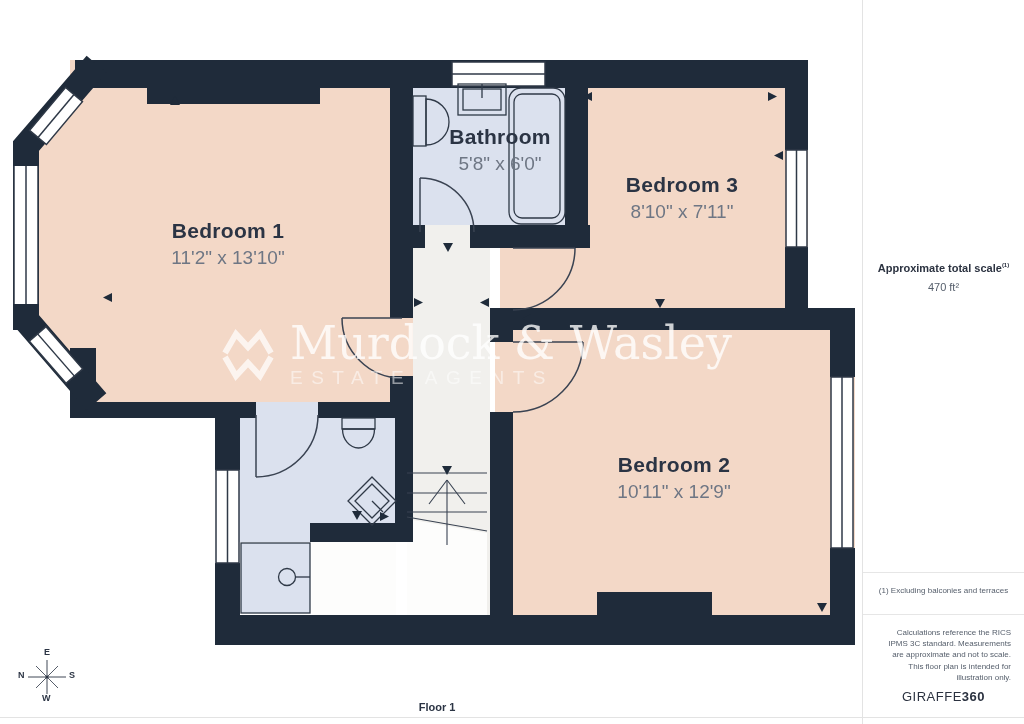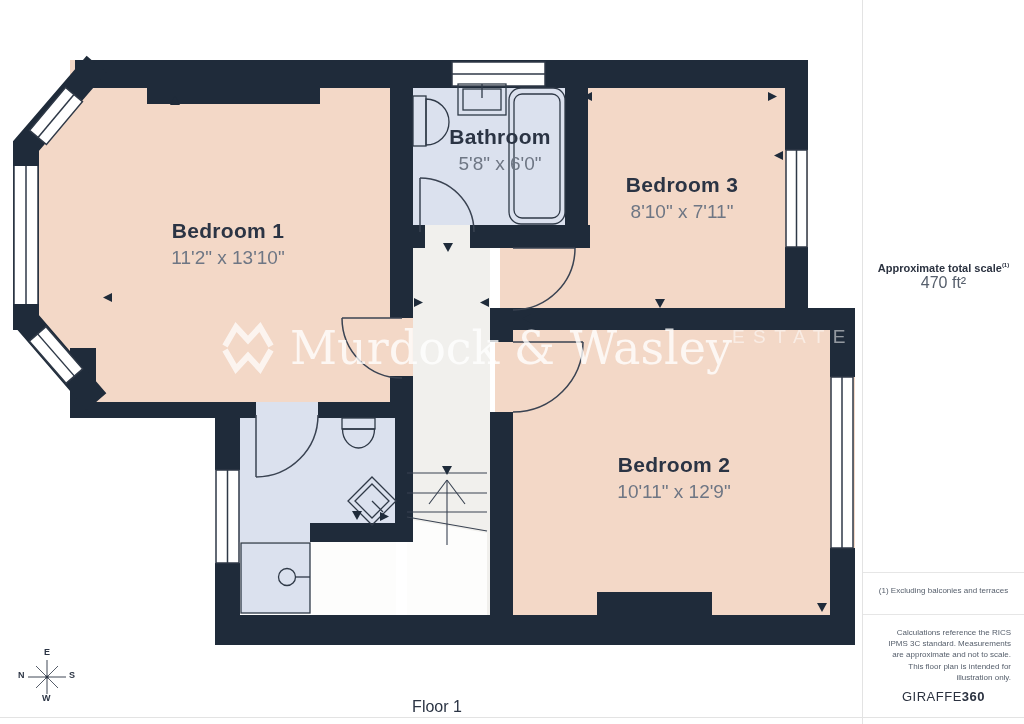--- a/index.html
+++ b/index.html
@@ -5,37 +5,37 @@
   html,body{margin:0;padding:0;background:#fff;}
   .page{position:relative;width:1024px;height:724px;background:#ffffff;overflow:hidden;
         font-family:"Liberation Sans",sans-serif;}
   .plan-svg{position:absolute;left:0;top:0;}
   
   .room-label{position:absolute;transform:translate(-50%,-50%);text-align:center;white-space:nowrap;}
   .room-name{font-size:21px;font-weight:bold;color:#2b3444;letter-spacing:.3px;}
   .room-dims{font-size:19px;color:#6e7684;margin-top:4px;}
   
   .watermark{position:absolute;left:222px;top:320px;display:flex;align-items:center;gap:16px;pointer-events:none;}
-  .wm-text{display:flex;flex-direction:row;}
+  .wm-text{display:flex;flex-direction:column;}
   .wm-name{font-family:"DejaVu Serif","Liberation Serif",serif;font-size:46px;line-height:1;
            color:rgba(255,255,255,.78);}
   .wm-tag{font-size:19px;letter-spacing:8.5px;color:rgba(255,255,255,.52);margin-top:1px;}
   
   .compass{position:absolute;left:16px;top:648px;width:62px;height:58px;}
   .compass-label{position:absolute;font-size:9px;font-weight:bold;color:#2b3444;}
   
   .floor-label{position:absolute;left:437px;top:707px;transform:translate(-50%,-50%);
-               font-size:16px;font-weight:normal;color:#2b3444;}
+               font-size:11px;font-weight:bold;color:#2b3444;}
   
   .sidebar{position:absolute;left:862px;top:0;width:161px;height:724px;background:#fff;
            border-left:1px solid #e3e3e3;}
   .area-block{position:absolute;top:262px;left:0;right:0;text-align:center;}
   .area-label{font-size:11px;font-weight:bold;color:#2b3240;}
   .area-label sup{font-size:6px;}
-  .area-value{font-size:16px;color:#555e6b;}
+  .area-value{font-size:11px;color:#555e6b;margin-top:7px;}
   .hr{position:absolute;left:0;right:0;border-top:1px solid #e6e6e6;height:0;}
   .hr1{top:572px;} .hr2{top:614px;}
   .footnote{position:absolute;top:586px;left:6px;right:6px;font-size:8px;color:#555e6b;text-align:center;}
   .disclaimer{position:absolute;top:627px;left:13px;right:13px;font-size:8px;line-height:1.4;
               color:#555e6b;text-align:right;}
   .brand{position:absolute;top:689px;left:0;right:0;text-align:center;font-size:13px;
          letter-spacing:.5px;color:#2b3240;}
   .brand b{font-weight:bold;}
   .page-bottom-line{position:absolute;left:0;right:0;top:717px;border-top:1px solid #e3e3e3;height:0;}
 </style>

